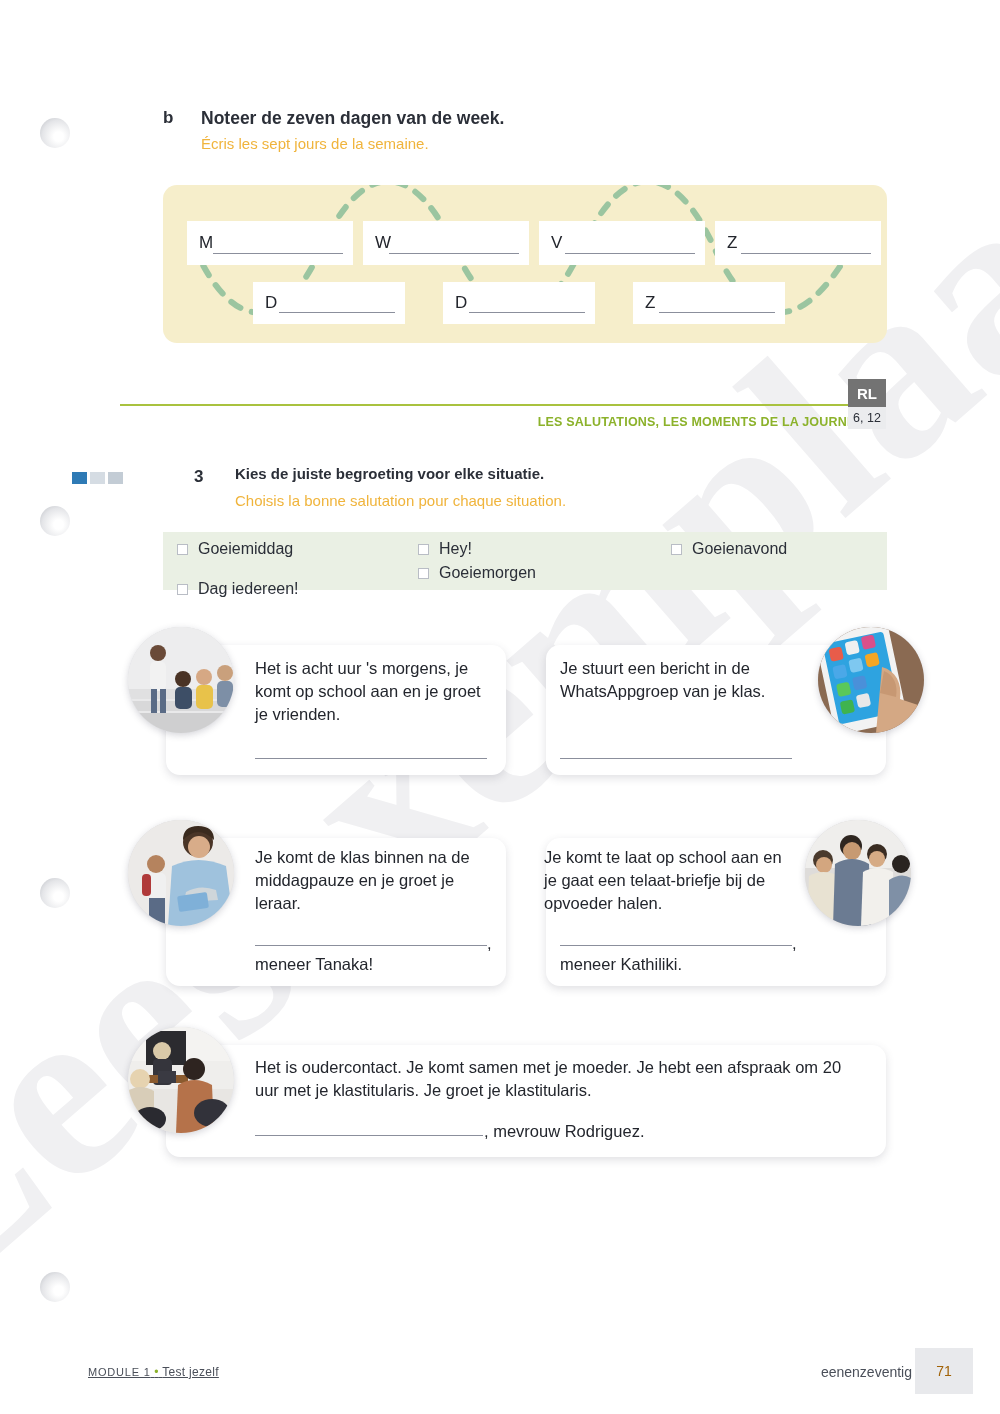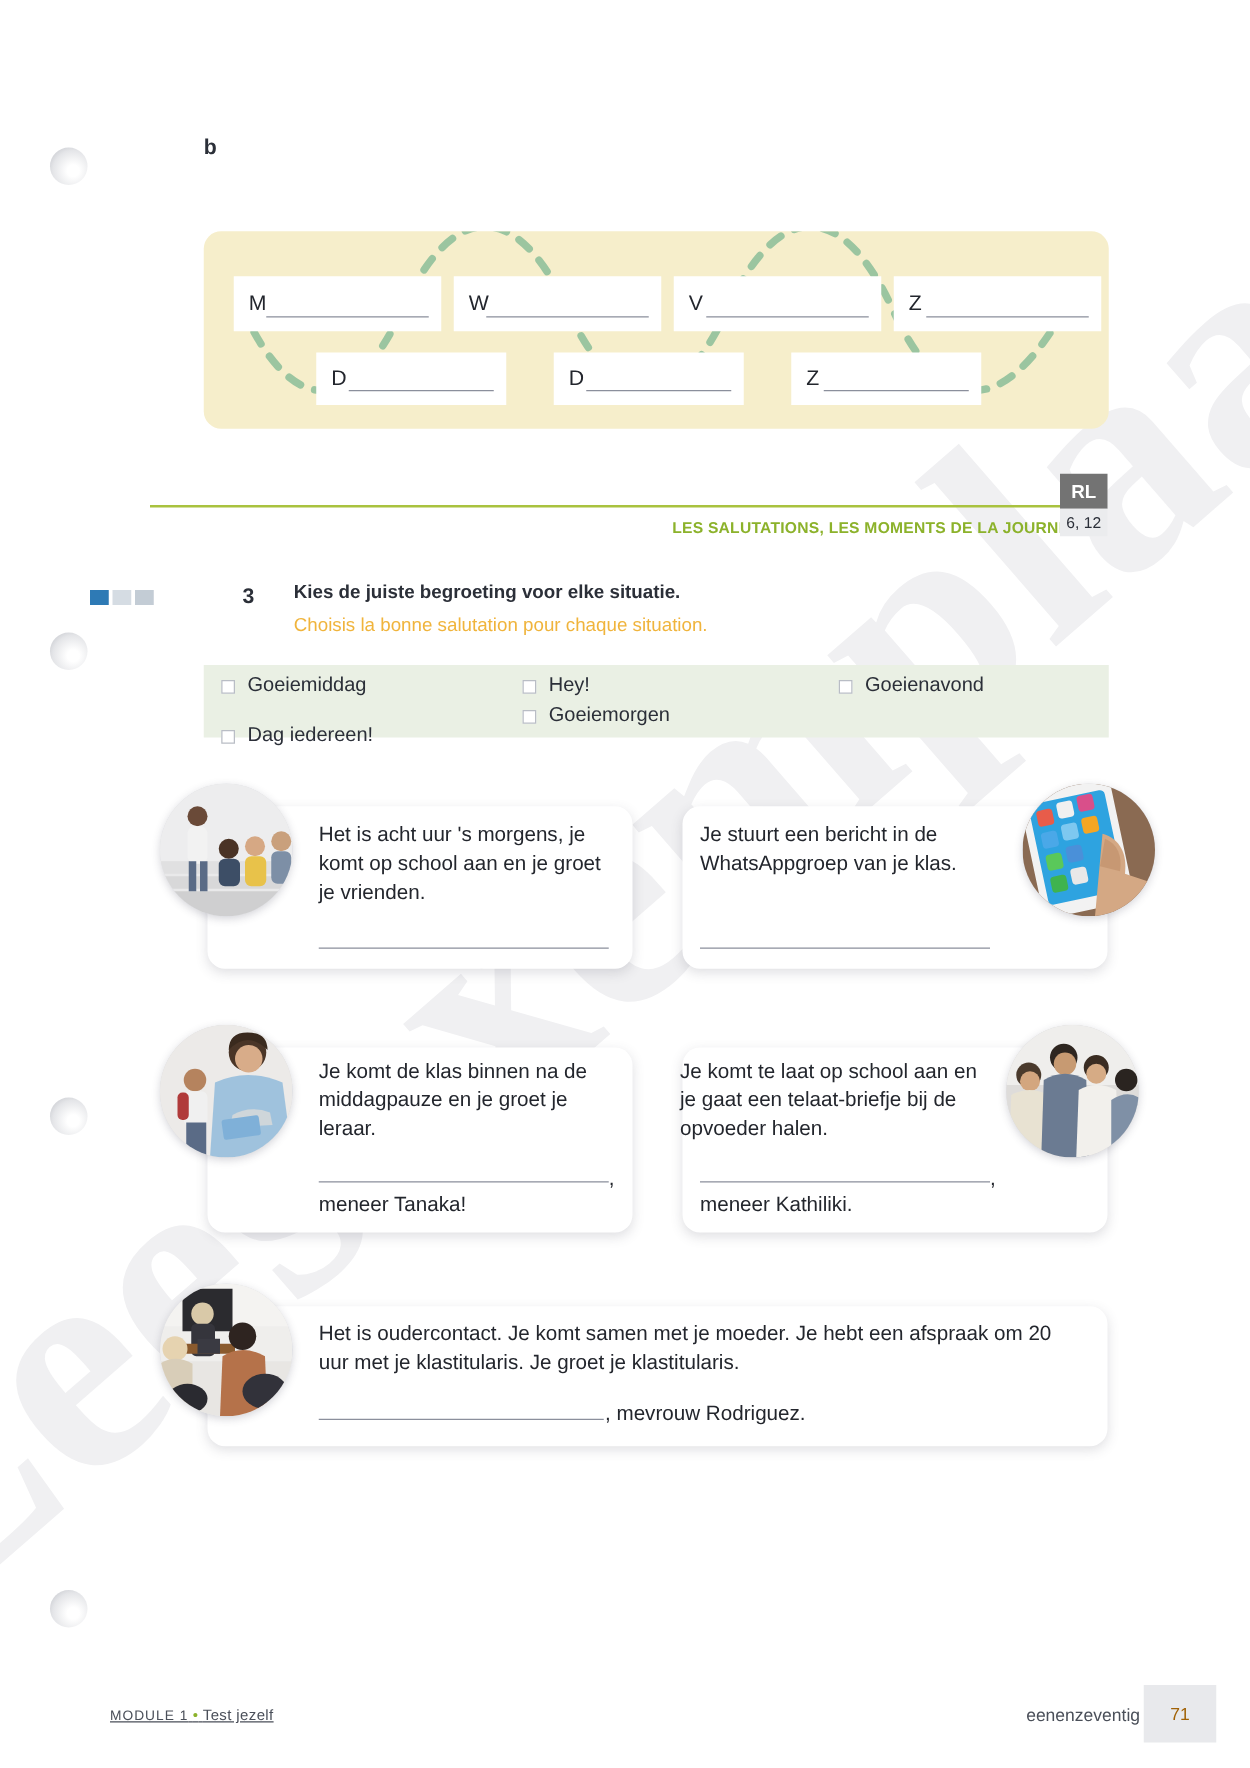--- a/index.html
+++ b/index.html
@@ -122,20 +122,24 @@
 <div id="page">
 
   <div class="hole" style="left:40px; top:118px;"></div>
   <div class="hole" style="left:40px; top:506px;"></div>
   <div class="hole" style="left:40px; top:878px;"></div>
   <div class="hole" style="left:40px; top:1272px;"></div>
 
   <div id="sec-b">
     <div class="task-row">
       <div class="task-letter">b</div>
+      <div>
+        <div class="task-nl">Noteer de zeven dagen van de week.</div>
+        <div class="task-fr">Écris les sept jours de la semaine.</div>
+      </div>
     </div>
   </div>
 
   <div id="yellowbox">
     <svg id="wave" viewBox="0 0 724 158" preserveAspectRatio="none">
       <path d="M30,60 C70,150 120,150 160,60 C200,-25 250,-25 290,60 C330,150 380,150 420,60 C460,-25 510,-25 550,60 C590,150 640,150 690,60" fill="none" stroke="#9bc5a0" stroke-width="6" stroke-linecap="round" stroke-dasharray="11 12"></path>
     </svg>
 
     <div class="dayfield" style="left:24px; top:36px; width:166px; height:44px;">
       <span class="ltr">M</span>

